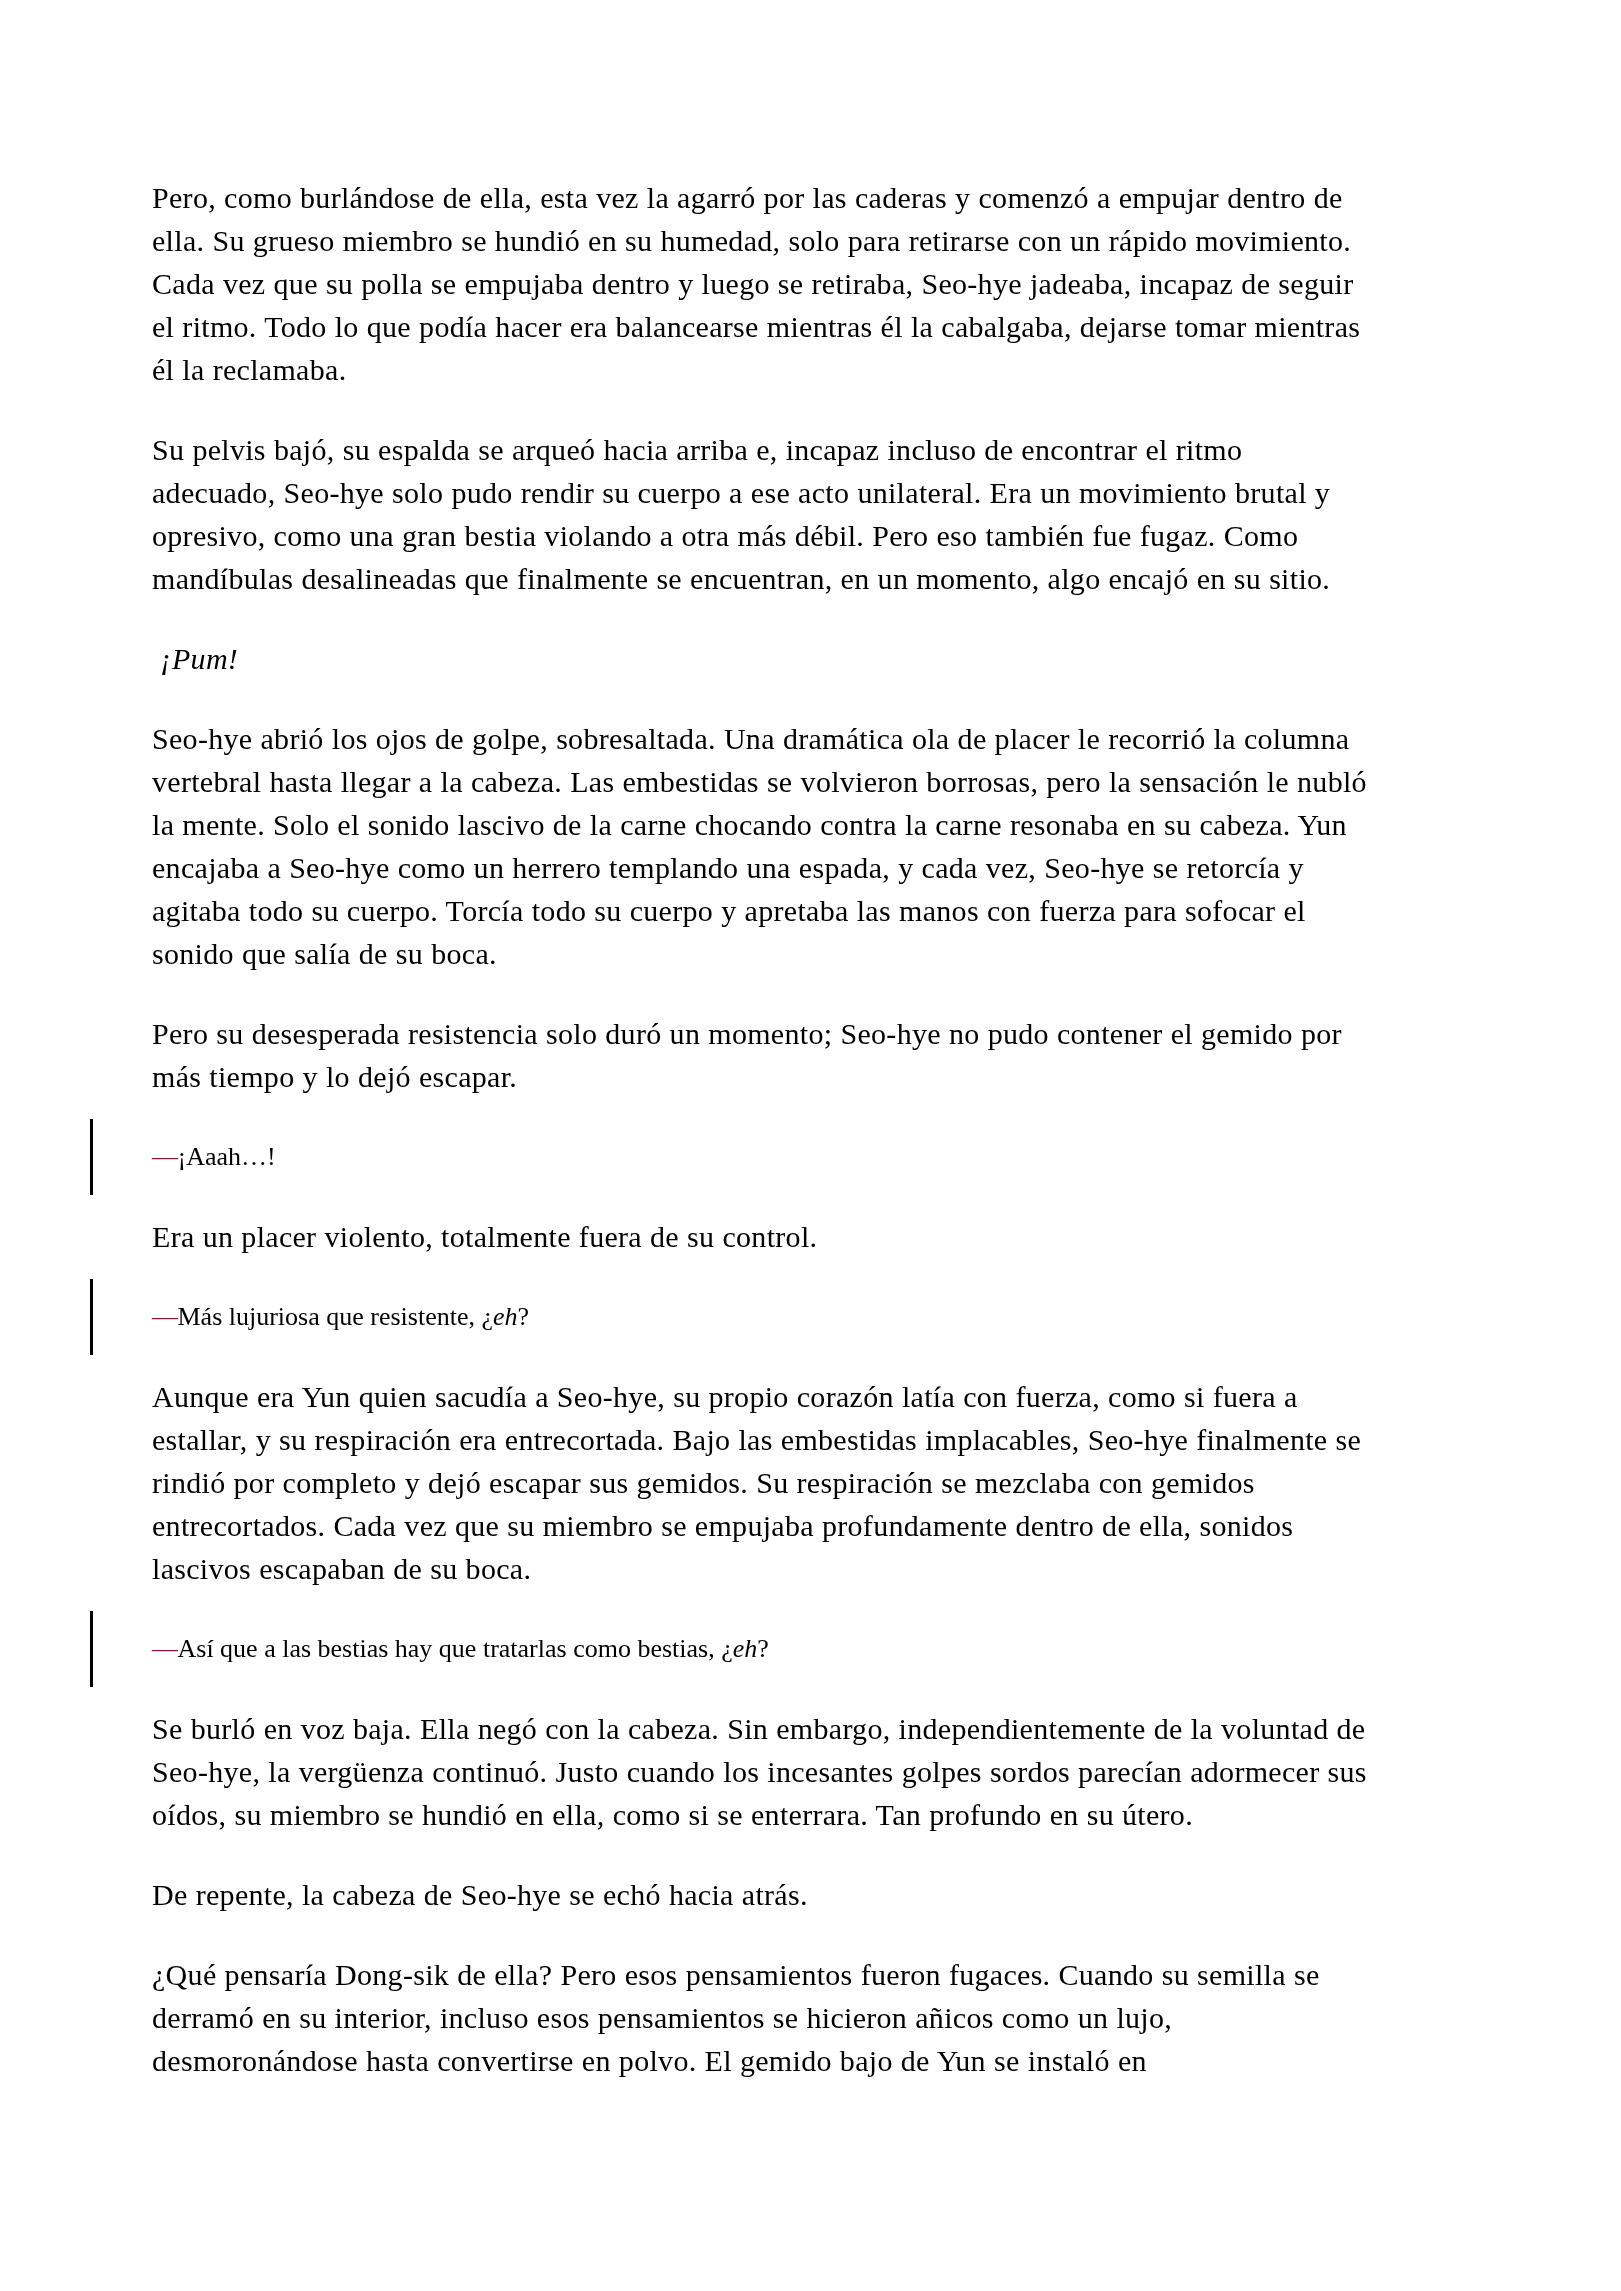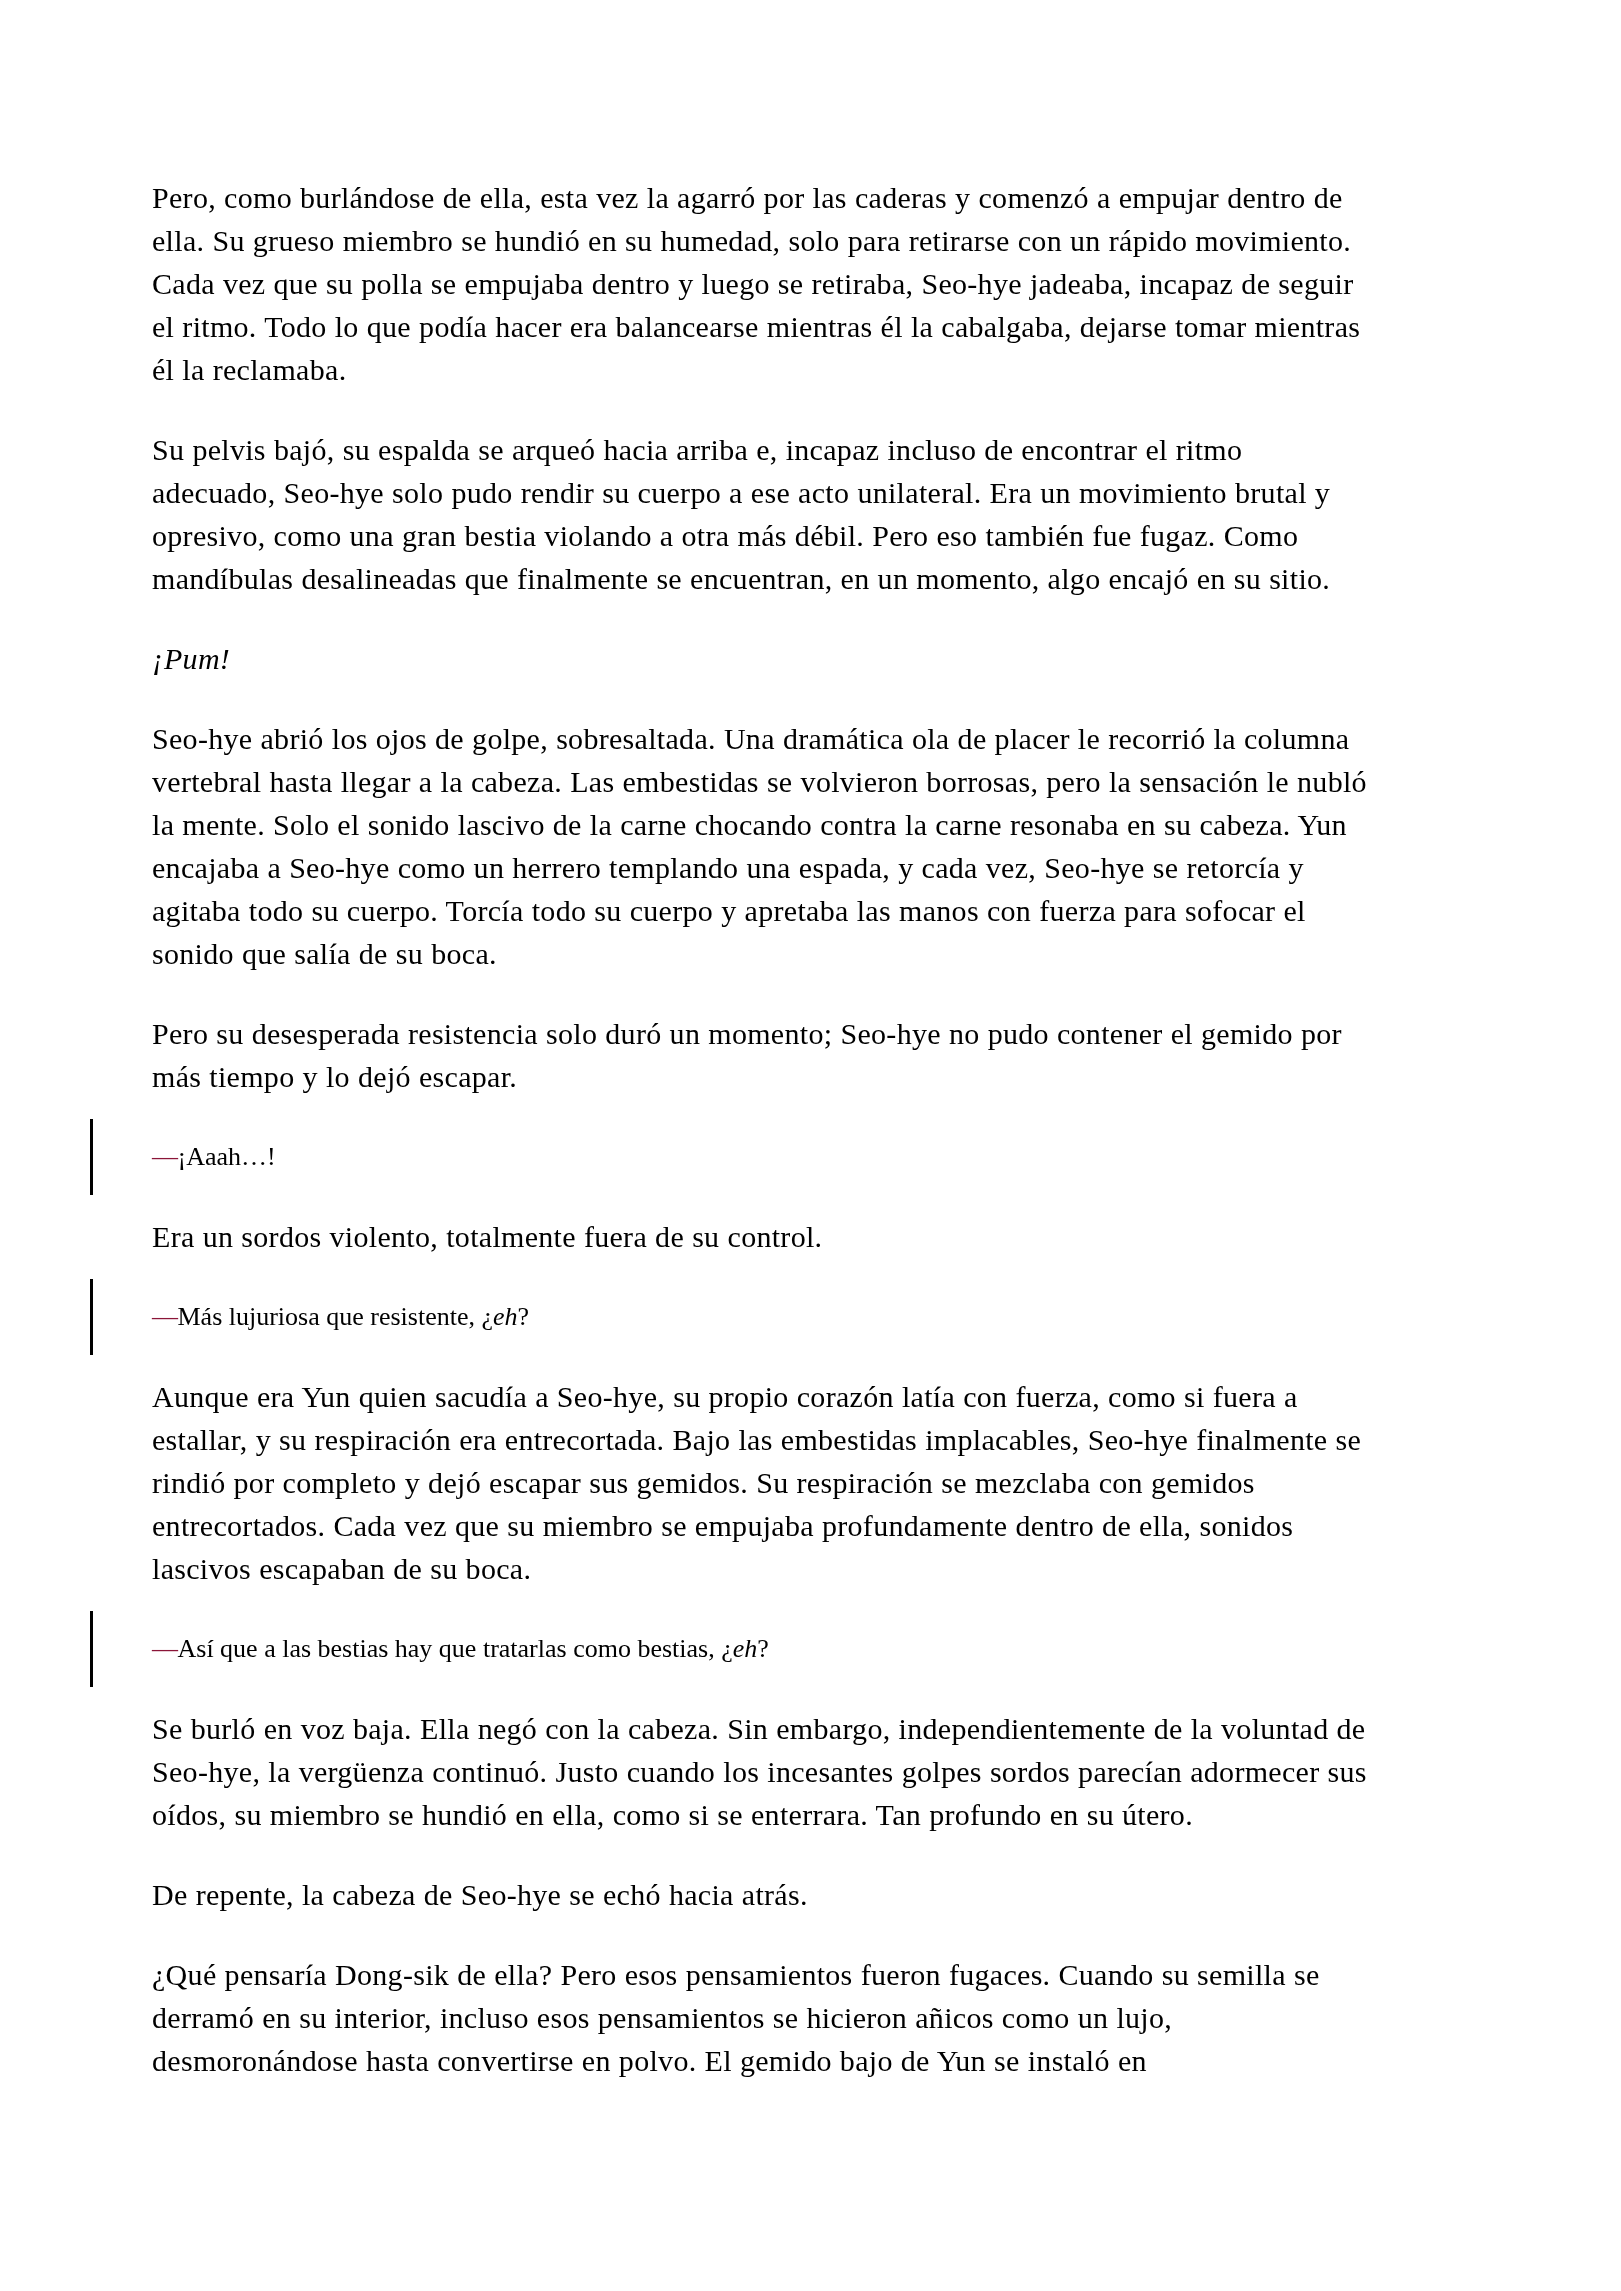--- a/index.html
+++ b/index.html
@@ -30,20 +30,21 @@
     margin: 0 0 37px 0;
     font-size: 30px;
     line-height: 43px;
     text-align: left;
     letter-spacing: 0.01em;
     word-spacing: 0.01em;
     color: #000000;
   }
   p.para.italic {
     font-style: italic;
+    margin-left: 8px;
   }
   
   .quote {
     position: relative;
     margin: 0 0 37px 0;
     padding-left: 0;
   }
   .quote .rule {
     position: absolute;
     left: -62px;
@@ -84,21 +85,21 @@
 
     <p class="para">Seo-hye abrió los ojos de golpe, sobresaltada. Una dramática ola de placer le recorrió la columna vertebral hasta llegar a la cabeza. Las embestidas se volvieron borrosas, pero la sensación le nubló la mente. Solo el sonido lascivo de la carne chocando contra la carne resonaba en su cabeza. Yun encajaba a Seo-hye como un herrero templando una espada, y cada vez, Seo-hye se retorcía y agitaba todo su cuerpo. Torcía todo su cuerpo y apretaba las manos con fuerza para sofocar el sonido que salía de su boca.</p>
 
     <p class="para">Pero su desesperada resistencia solo duró un momento; Seo-hye no pudo contener el gemido por más tiempo y lo dejó escapar.</p>
 
     <div class="quote">
       <span class="rule"></span>
       <p><span class="dash">—</span><span>¡Aaah…!</span></p>
     </div>
 
-    <p class="para">Era un sordos violento, totalmente fuera de su control.</p>
+    <p class="para">Era un placer violento, totalmente fuera de su control.</p>
 
     <div class="quote">
       <span class="rule"></span>
       <p><span class="dash">—</span><span>Más lujuriosa que resistente, ¿</span><em class="it">eh</em><span>?</span></p>
     </div>
 
     <p class="para">Aunque era Yun quien sacudía a Seo-hye, su propio corazón latía con fuerza, como si fuera a estallar, y su respiración era entrecortada. Bajo las embestidas implacables, Seo-hye finalmente se rindió por completo y dejó escapar sus gemidos. Su respiración se mezclaba con gemidos entrecortados. Cada vez que su miembro se empujaba profundamente dentro de ella, sonidos lascivos escapaban de su boca.</p>
 
     <div class="quote">
       <span class="rule"></span>

